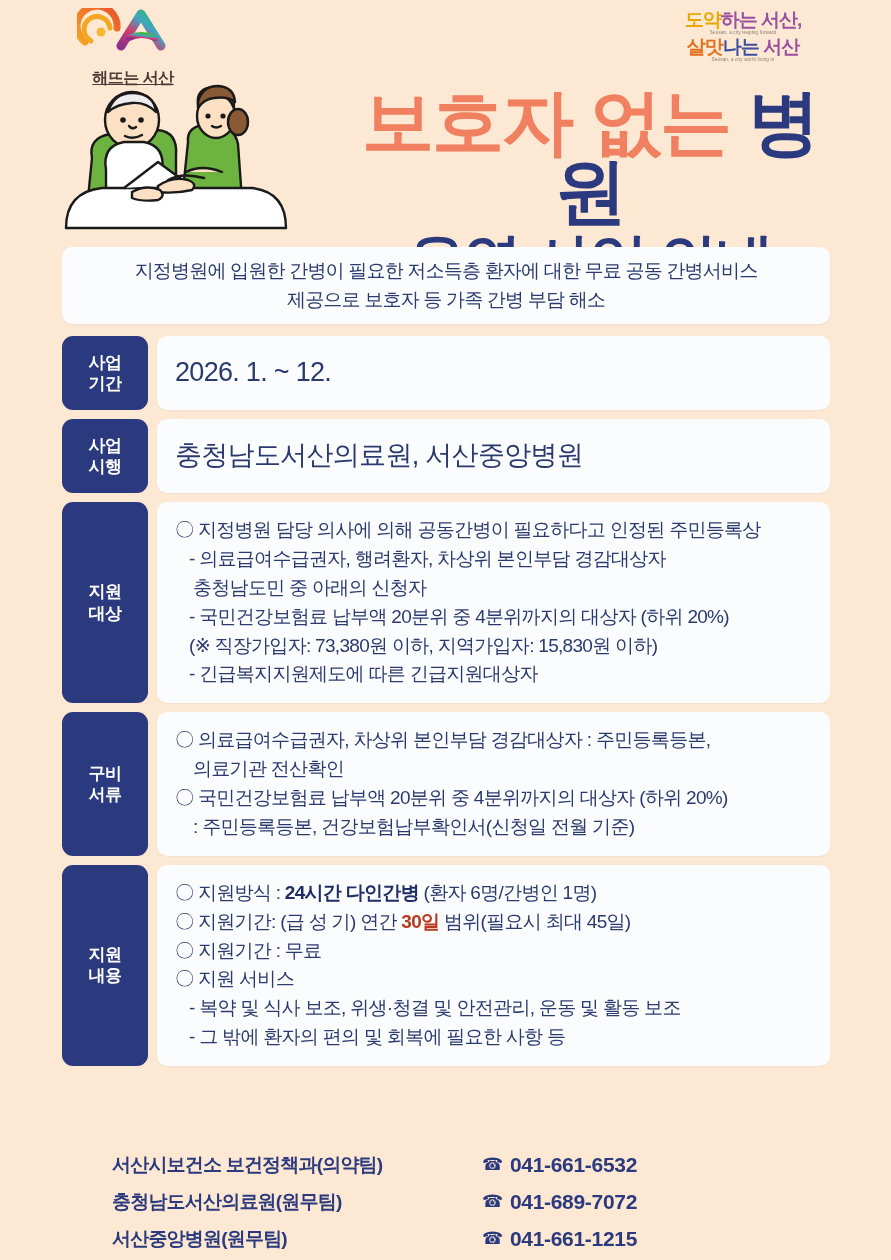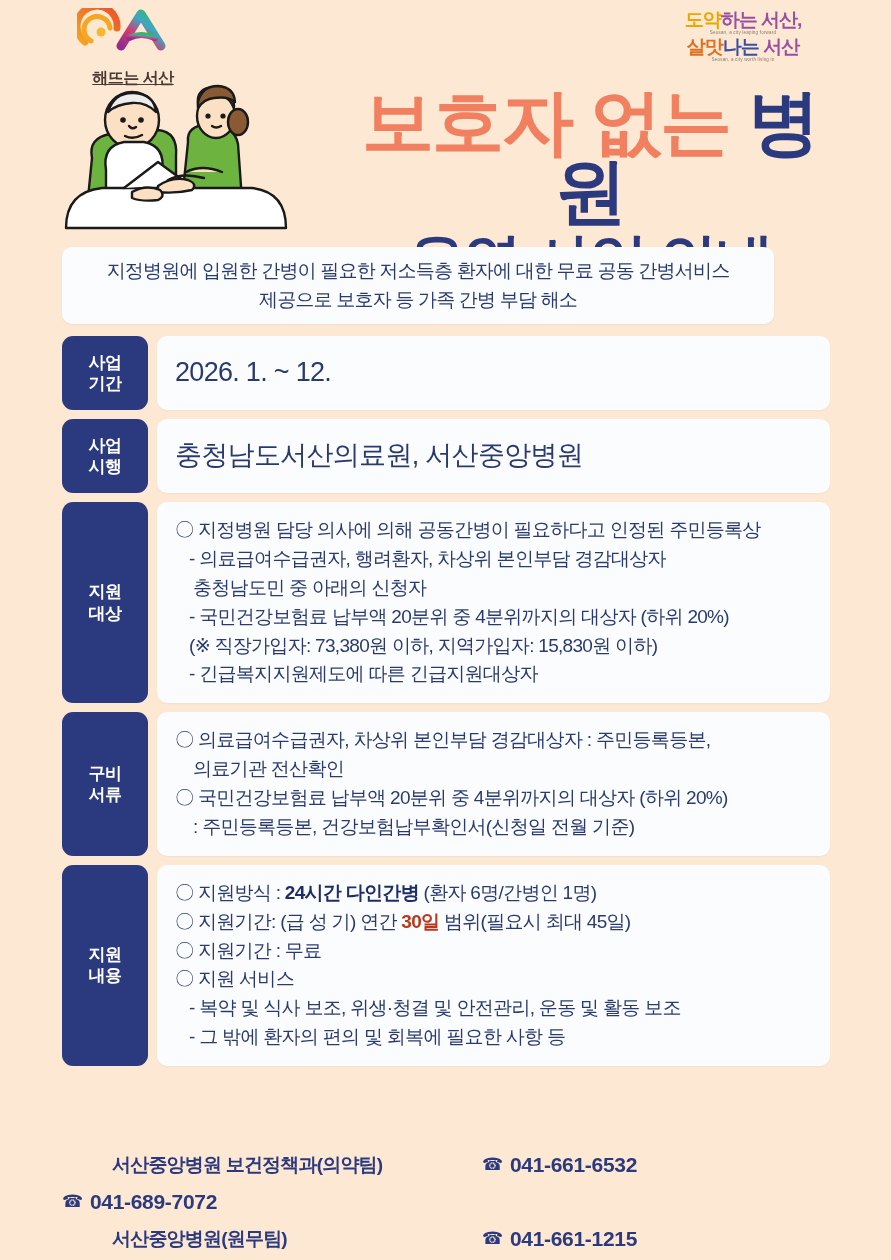--- a/index.html
+++ b/index.html
@@ -82,21 +82,21 @@
   .title-l1 { font-size: 72px; font-weight: 900; letter-spacing: -2px; }
   .title-l2 { font-size: 58px; font-weight: 900; letter-spacing: -2px; color: #2b3a7e; margin-top: 6px; }
   .t-coral { color: #f18060; }
   .t-navy { color: #2b3a7e; }
 
   
   .summary {
     position: absolute;
     left: 62px;
     top: 247px;
-    width: 712px;
+    width: 768px;
     min-height: 72px;
     background: #fbfcfe;
     border-radius: 10px;
     display: flex;
     flex-direction: column;
     align-items: center;
     justify-content: center;
     padding: 10px 16px;
     box-shadow: 0 1px 2px rgba(0,0,0,.05);
   }
@@ -333,27 +333,28 @@
         <div class="body-line ind-0"><span>〇 지원기간 : 무료</span></div>
         <div class="body-line ind-0"><span>〇 지원 서비스</span></div>
         <div class="body-line ind-2"><span>- 복약 및 식사 보조, 위생·청결 및 안전관리, 운동 및 활동 보조</span></div>
         <div class="body-line ind-2"><span>- 그 밖에 환자의 편의 및 회복에 필요한 사항 등</span></div>
       </div>
     </div>
   </div>
 
 <div class="footer" id="footer-container">
     <div class="foot-row">
-      <div class="foot-org">서산중앙병원 보건정책과(의약팀)</div>
+      <div class="foot-org">서산시보건소 보건정책과(의약팀)</div>
       <div class="foot-tel">
         <span class="tel-icon">☎</span>
         <span>041-661-6532</span>
       </div>
     </div>
     <div class="foot-row">
+      <div class="foot-org">충청남도서산의료원(원무팀)</div>
       <div class="foot-tel">
         <span class="tel-icon">☎</span>
         <span>041-689-7072</span>
       </div>
     </div>
     <div class="foot-row">
       <div class="foot-org">서산중앙병원(원무팀)</div>
       <div class="foot-tel">
         <span class="tel-icon">☎</span>
         <span>041-661-1215</span>

